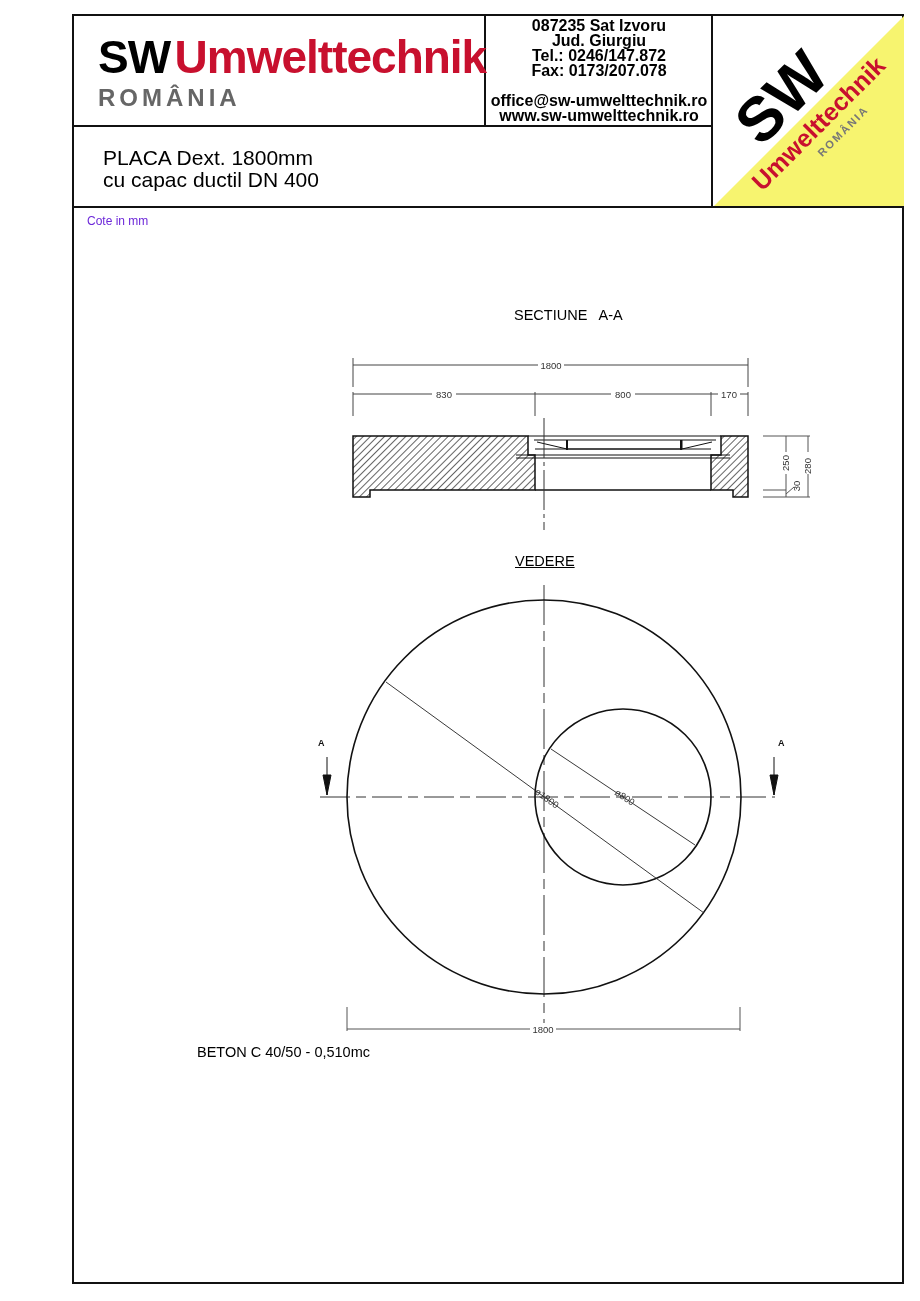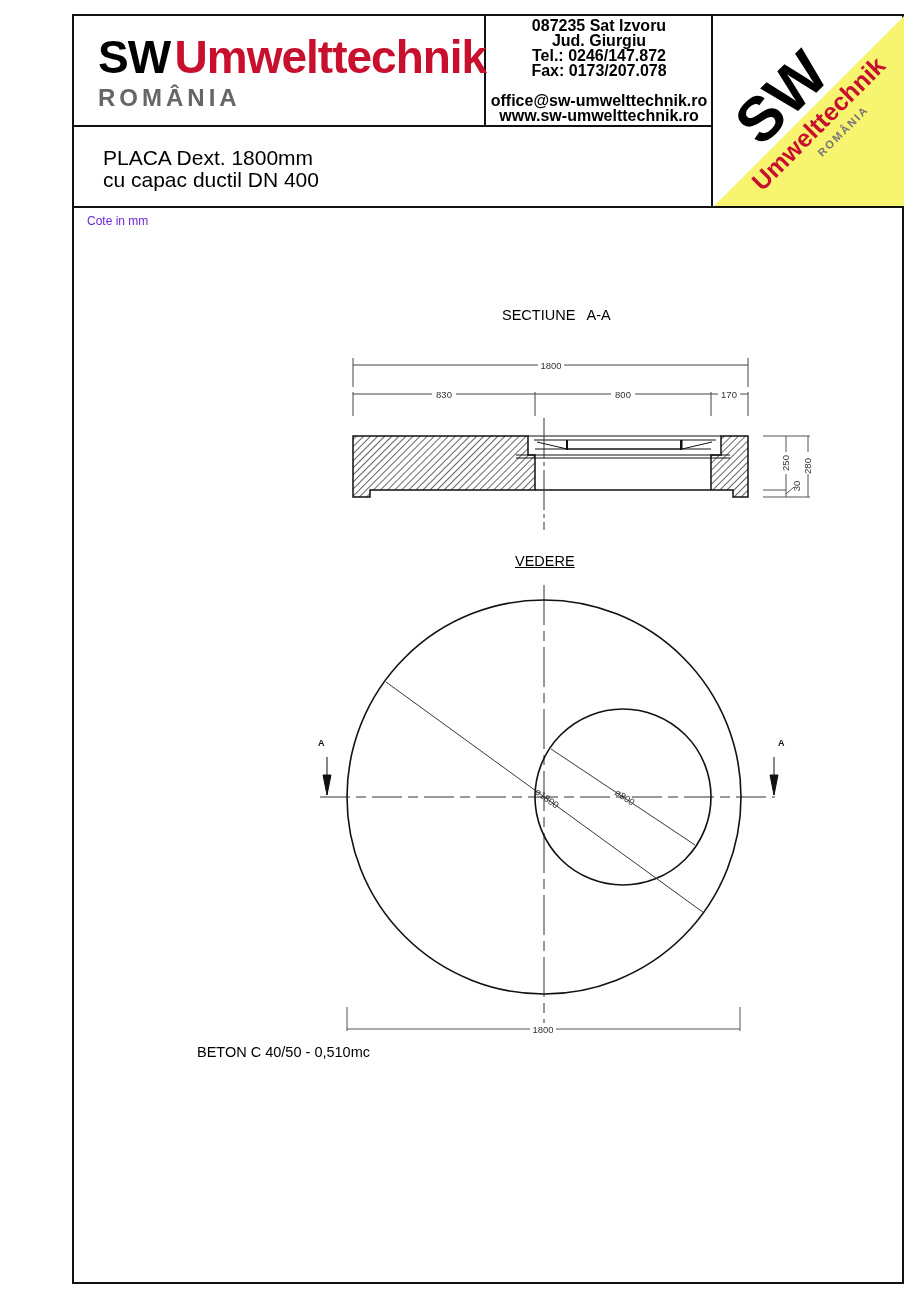--- a/index.html
+++ b/index.html
@@ -56,21 +56,21 @@
   </svg>
 </div>
 
 <div class="title">
   <div>PLACA Dext. 1800mm</div>
   <div>cu capac ductil DN 400</div>
 </div>
 
 <div class="note">Cote in mm</div>
 
-<div class="label" style="left:502px;top:307px;white-space:pre;">SECTIUNE   A-A</div>
+<div class="label" style="left:514px;top:307px;white-space:pre;">SECTIUNE   A-A</div>
 <div class="label" style="left:515px;top:553px;text-decoration:underline;">VEDERE</div>
 <div class="label" style="left:197px;top:1044px;">BETON C 40/50 - 0,510mc</div>
 
 <svg width="920" height="1301" style="position:absolute;left:0;top:0;">
   <defs>
     <pattern id="hatch" width="5" height="5" patternUnits="userSpaceOnUse" patternTransform="rotate(45)">
       <line x1="0" y1="0" x2="0" y2="5" stroke="#111" stroke-width="1.3"></line>
     </pattern>
   </defs>
 

